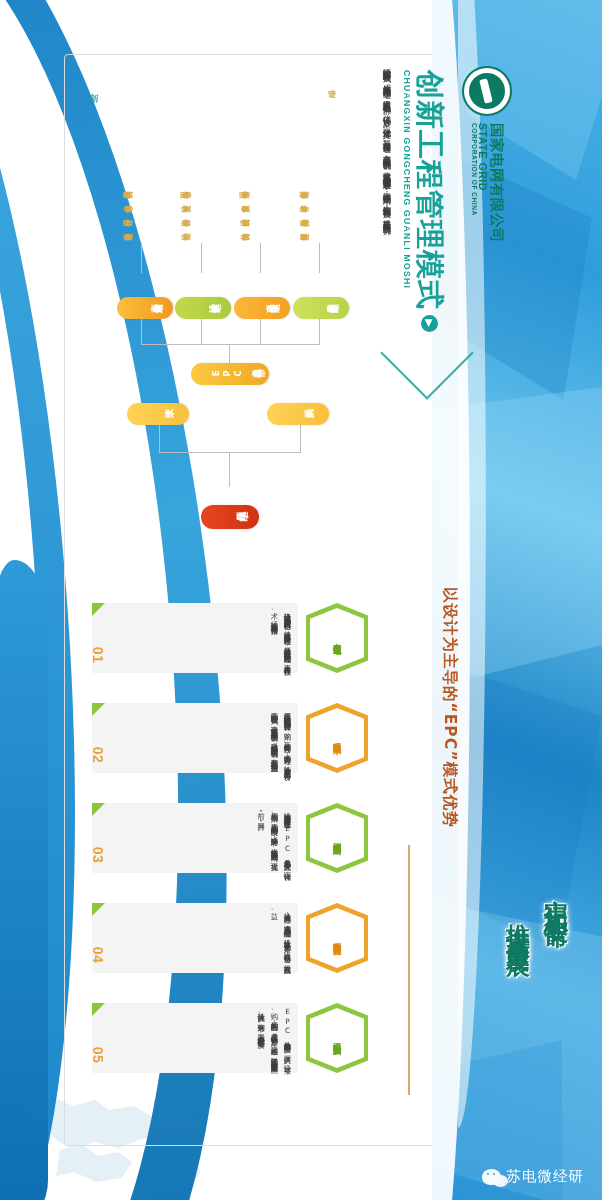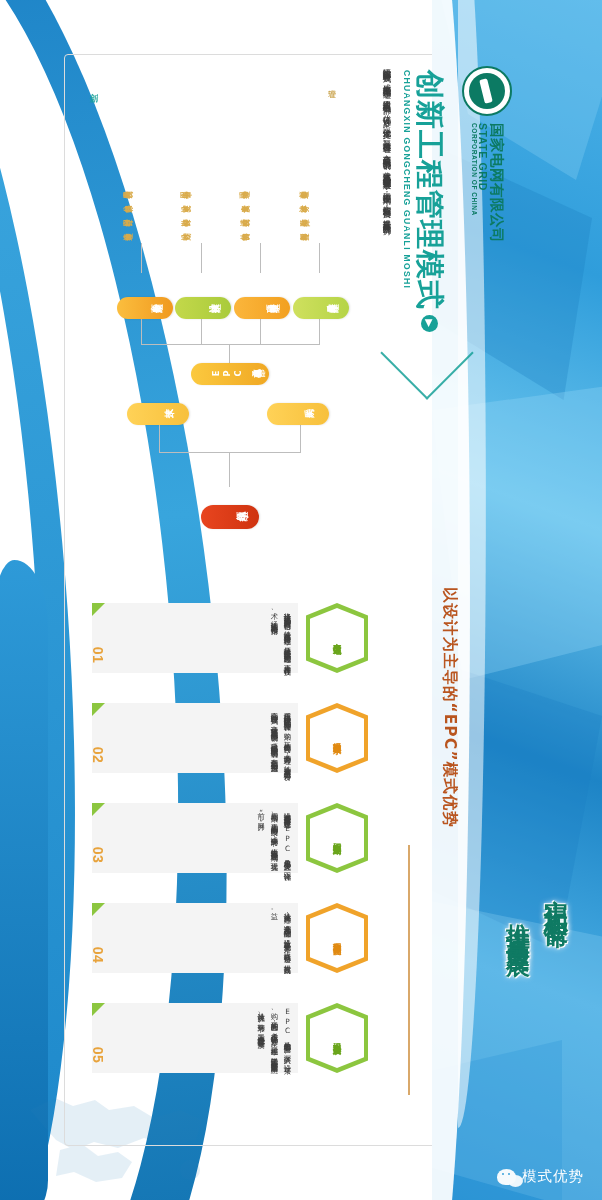--- a/index.html
+++ b/index.html
@@ -184,21 +184,21 @@
     <div class="band-curve"></div>
     <div class="band-curve2"></div>
 
     <div class="calli calli-1">牢记初心使命</div>
     <div class="calli calli-2">推进高质量发展</div>
 
     <div class="wechat">
       <span class="wx-ico">
           <span class="wx-ico2"></span>
         </span>
-      <span class="wx-txt">模式优势</span>
+      <span class="wx-txt">苏电微经研</span>
     </div>
   </div>
 
   <div class="sg">
     <div class="sg-inner">
       <span class="sg-mark"></span>
       <span class="sg-txt">
         <div class="sg-cn">国家电网有限公司</div>
         <div class="sg-en">STATE GRID</div>
         <div class="sg-en2">CORPORATION OF CHINA</div>

